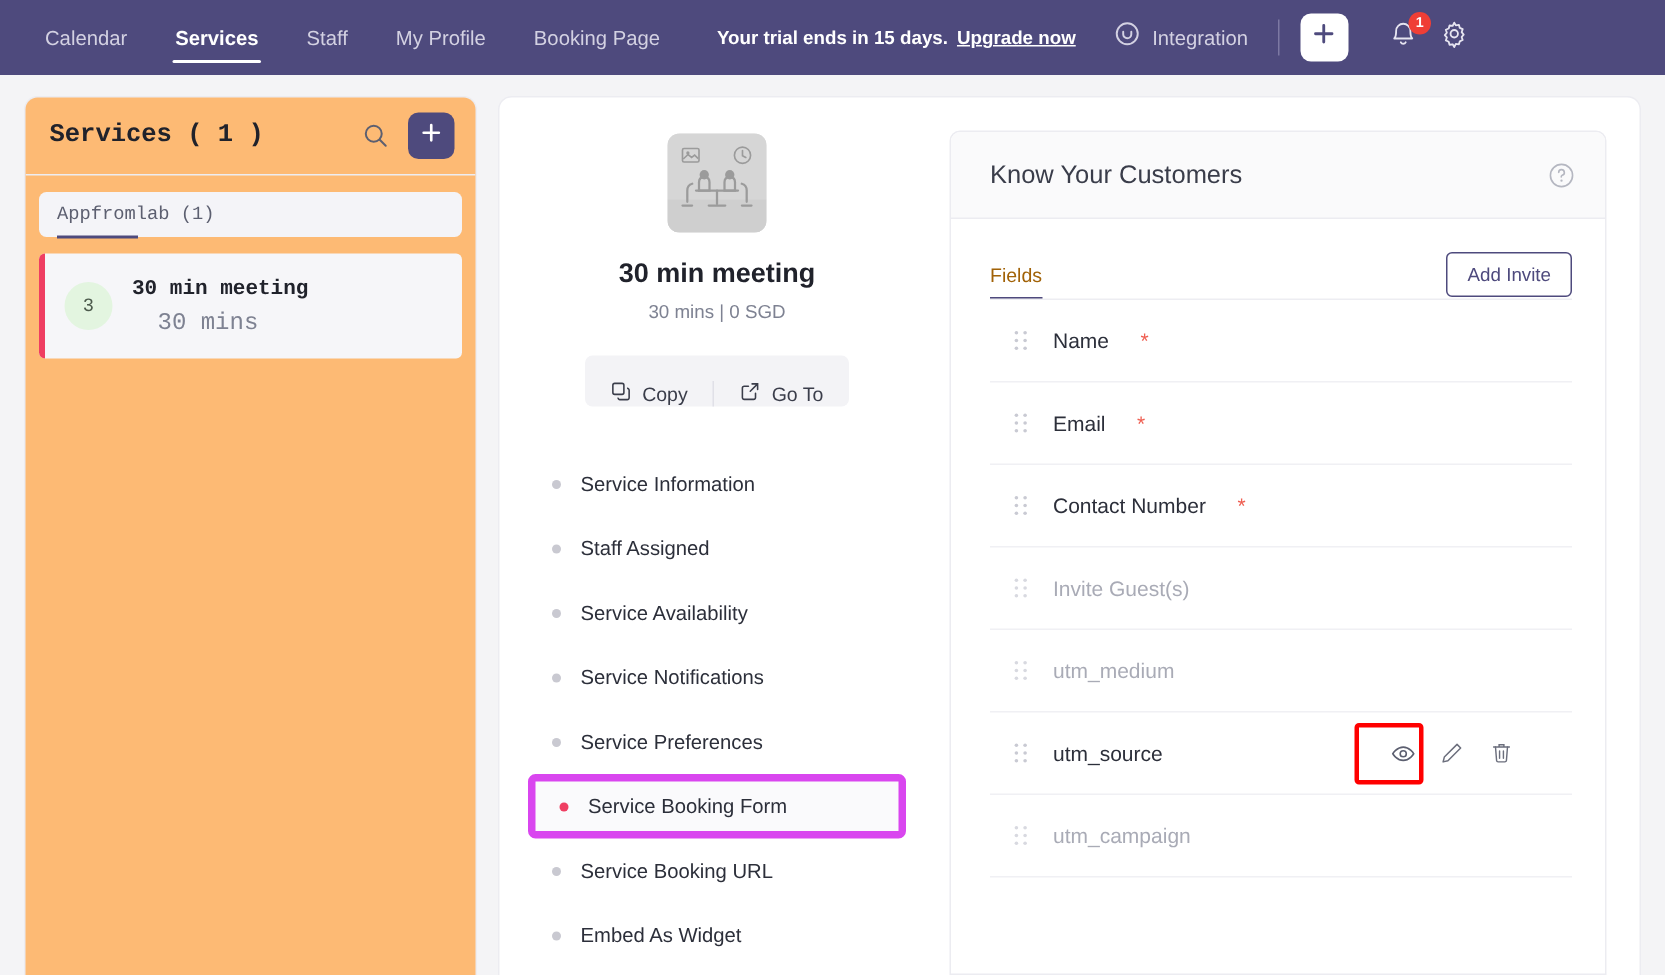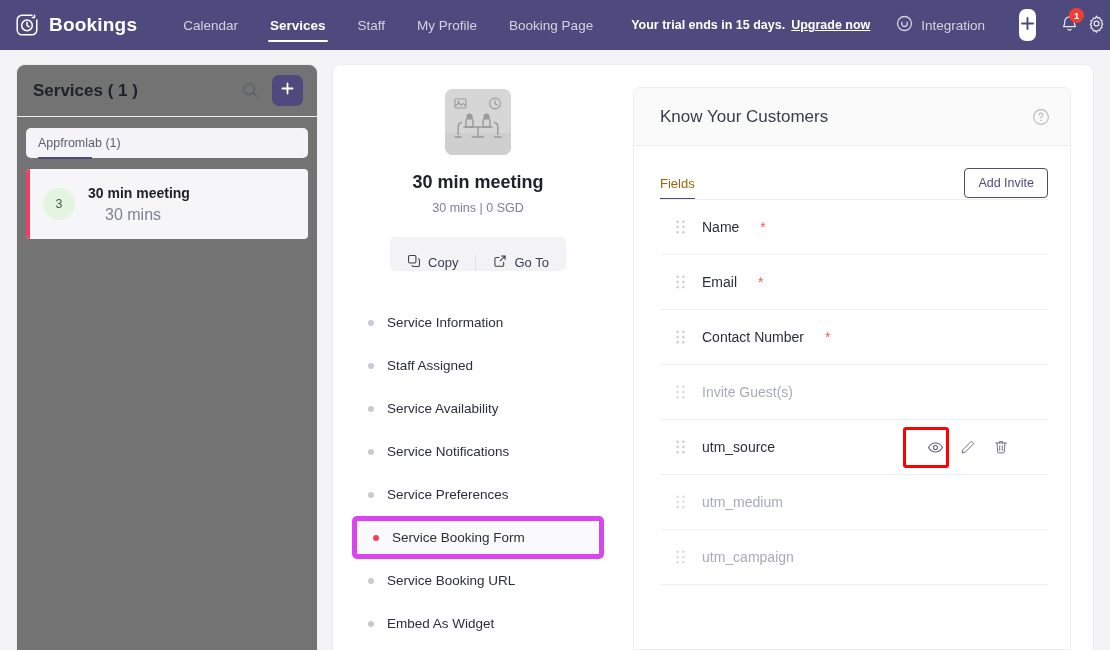--- a/index.html
+++ b/index.html
@@ -55,23 +55,23 @@
     min-width: 15px; height: 15px; border-radius: 50%;
     background: #ef3e36; color: #fff; font-size: 9.5px; font-weight: bold;
     display: flex; align-items: center; justify-content: center; padding: 0 3px;
   }
 
   
   .body-wrap { display: flex; padding: 14px 16px 0 16px; gap: 14px; height: 600px; }
 
   
   .left-card {
-    width: 302px; background: #737373; border-radius: 9px 9px 0 0;
+    width: 302px; background: #fdba74; border-radius: 9px 9px 0 0;
     display: flex; flex-direction: column; overflow: hidden;
-    border: 1px solid #ececf1; border-bottom: none;
+    border: 1px solid #ececf1; border-bottom: none; font-family: Liberation Mono, monospace;
   }
   .left-head {
     height: 52px; display: flex; align-items: center; padding: 0 14px 0 16px;
     border-bottom: 1px solid #ededf2; gap: 10px;
   }
   .left-title { font-size: 17px; font-weight: bold; color: #20222b; flex: 1; }
   .srch { width: 24px; height: 24px; display:flex; align-items:center; justify-content:center; cursor:pointer; }
   .add-sq {
     width: 31px; height: 31px; background: #4e4a7d; border-radius: 7px;
     display: flex; align-items: center; justify-content: center; cursor: pointer;
@@ -185,31 +185,20 @@
   .hl-box {
     position: absolute; width: 46px; height: 41px;
     border: 3px solid #ff0000; border-radius: 3px;
     left: 243px; top: 7px; pointer-events: none;
   }
 </style>
 </head>
 <body>
 
 <div class="topbar">
-  <div class="brand">
-    <span>
-      <svg class="brand-logo" viewBox="0 0 26 26" fill="none" stroke="#ffffff" stroke-width="1.5">
-        <path d="M20.5 5.5v-2.2M20.5 5.5h-2.2" stroke-linecap="round"></path>
-        <path d="M18 3.2h-10A4.8 4.8 0 0 0 3.2 8v10A4.8 4.8 0 0 0 8 22.8h10a4.8 4.8 0 0 0 4.8-4.8V8" stroke-linecap="round"></path>
-        <circle cx="13" cy="13.4" r="5.3"></circle>
-        <path d="M13 10.3v3.1l2.1 1.5" stroke-linecap="round"></path>
-      </svg>
-    </span>
-    <span class="brand-name">Bookings</span>
-  </div>
 
   <div class="nav">
     <div class="nav-item">Calendar</div>
     <div class="nav-item active">Services</div>
     <div class="nav-item">Staff</div>
     <div class="nav-item">My Profile</div>
     <div class="nav-item">Booking Page</div>
   </div>
 
   <div class="trial">
@@ -456,20 +445,34 @@
                     <circle cx="7.4" cy="7" r="1.2"></circle>
                   <circle cx="1.6" cy="12.2" r="1.2"></circle>
                     <circle cx="7.4" cy="12.2" r="1.2"></circle>
                 </svg>
               </span>
               <span class="field-label muted">Invite Guest(s)</span>
             </div>
 
             <div class="field-row">
               <span class="grip">
+                <svg width="9" height="14" viewBox="0 0 9 14" fill="#d8d9e0">
+                  <circle cx="1.6" cy="1.8" r="1.2"></circle>
+                    <circle cx="7.4" cy="1.8" r="1.2"></circle>
+                  <circle cx="1.6" cy="7" r="1.2"></circle>
+                    <circle cx="7.4" cy="7" r="1.2"></circle>
+                  <circle cx="1.6" cy="12.2" r="1.2"></circle>
+                    <circle cx="7.4" cy="12.2" r="1.2"></circle>
+                </svg>
+              </span>
+              <span class="field-label muted">utm_medium</span>
+            </div>
+
+            <div class="field-row">
+              <span class="grip">
                 <svg width="9" height="14" viewBox="0 0 9 14" fill="#c9cad3">
                   <circle cx="1.6" cy="1.8" r="1.2"></circle>
                     <circle cx="7.4" cy="1.8" r="1.2"></circle>
                   <circle cx="1.6" cy="7" r="1.2"></circle>
                     <circle cx="7.4" cy="7" r="1.2"></circle>
                   <circle cx="1.6" cy="12.2" r="1.2"></circle>
                     <circle cx="7.4" cy="12.2" r="1.2"></circle>
                 </svg>
               </span>
               <span class="field-label">utm_source</span>
@@ -500,34 +503,20 @@
               <span class="grip">
                 <svg width="9" height="14" viewBox="0 0 9 14" fill="#d8d9e0">
                   <circle cx="1.6" cy="1.8" r="1.2"></circle>
                     <circle cx="7.4" cy="1.8" r="1.2"></circle>
                   <circle cx="1.6" cy="7" r="1.2"></circle>
                     <circle cx="7.4" cy="7" r="1.2"></circle>
                   <circle cx="1.6" cy="12.2" r="1.2"></circle>
                     <circle cx="7.4" cy="12.2" r="1.2"></circle>
                 </svg>
               </span>
-              <span class="field-label muted">utm_medium</span>
-            </div>
-
-            <div class="field-row">
-              <span class="grip">
-                <svg width="9" height="14" viewBox="0 0 9 14" fill="#d8d9e0">
-                  <circle cx="1.6" cy="1.8" r="1.2"></circle>
-                    <circle cx="7.4" cy="1.8" r="1.2"></circle>
-                  <circle cx="1.6" cy="7" r="1.2"></circle>
-                    <circle cx="7.4" cy="7" r="1.2"></circle>
-                  <circle cx="1.6" cy="12.2" r="1.2"></circle>
-                    <circle cx="7.4" cy="12.2" r="1.2"></circle>
-                </svg>
-              </span>
               <span class="field-label muted">utm_campaign</span>
             </div>
 
           </div>
         </div>
       </div>
     </div>
 
   </div>
 </div>

